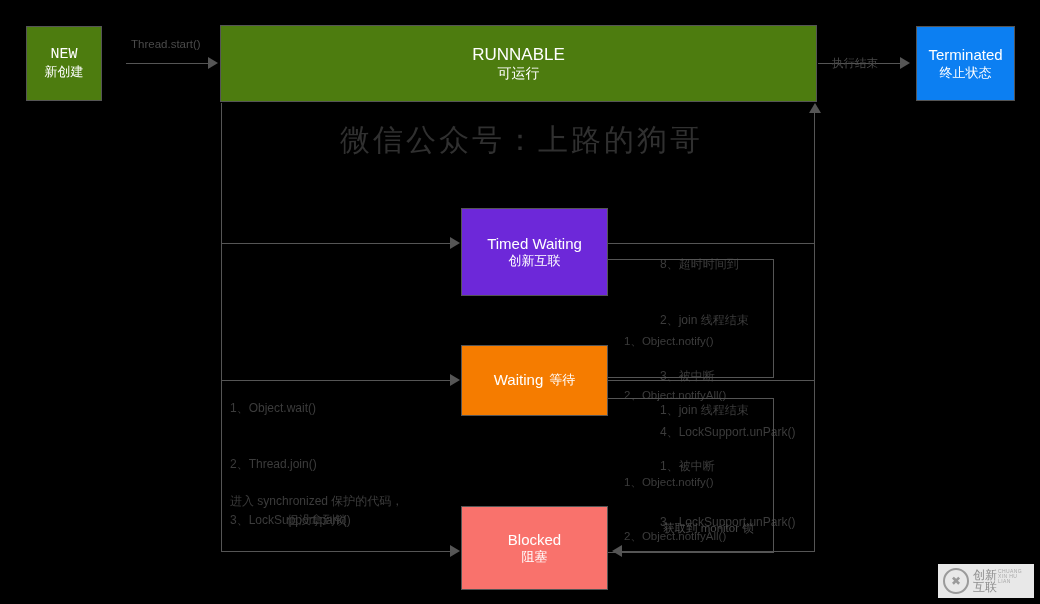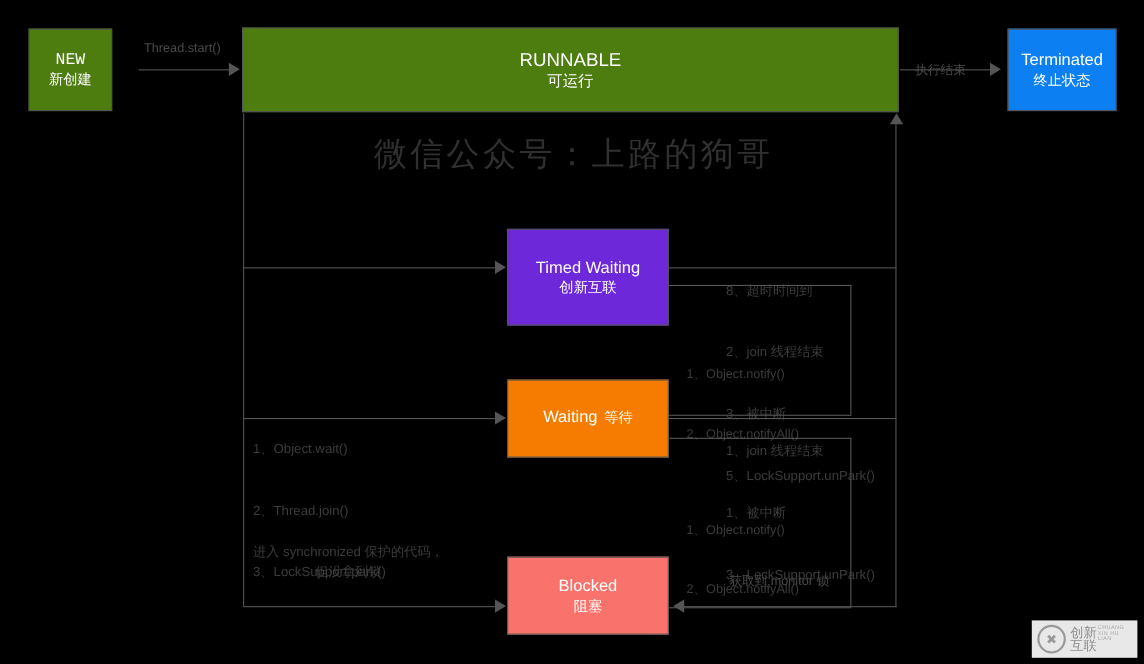--- a/index.html
+++ b/index.html
@@ -14,21 +14,21 @@
   .box .zh{font-size:13px;}
   .box.one-line{flex-direction:row;gap:6px;}
 
   #box-new{left:26px;top:26px;width:76px;height:75px;background:#4d7c0f;font-family:Liberation Mono, monospace;}
   #box-runnable{left:220px;top:25px;width:597px;height:77px;background:#4d7c0f;}
   #box-runnable .en{font-size:17px;}
   #box-runnable .zh{font-size:14px;}
   #box-terminated{left:916px;top:26px;width:99px;height:75px;background:#0c7ff2;}
   #box-timed{left:461px;top:208px;width:147px;height:88px;background:#6d28d9;}
   #box-waiting{left:461px;top:345px;width:147px;height:71px;background:#f57c00;}
-  #box-blocked{left:461px;top:506px;width:147px;height:71px;background:#f9726c;}
+  #box-blocked{left:461px;top:506px;width:147px;height:84px;background:#f9726c;}
 
   .line{position:absolute;background:#555;}
   .hline{height:1px;}
   .vline{width:1px;}
 
   .arrow{position:absolute;width:0;height:0;}
   .arrow-right{border-top:6px solid transparent;border-bottom:6px solid transparent;
                border-left:10px solid #555;}
   .arrow-left{border-top:6px solid transparent;border-bottom:6px solid transparent;
               border-right:10px solid #555;}
@@ -107,21 +107,21 @@
 
   <div class="line hline" style="left:221px;top:243px;width:232px;"></div>
   <div class="arrow arrow-right" style="left:450px;top:237px;"></div>
 
   <div class="line hline" style="left:608px;top:243px;width:207px;"></div>
   <div class="lbl" style="left:660px;top:181px;">
     <ol>
       <li>8、超时时间到</li>
       <li>2、join 线程结束</li>
       <li>3、被中断</li>
-      <li>5、LockSupport.unPark()</li>
+      <li>4、LockSupport.unPark()</li>
     </ol>
   </div>
 
   <div class="line vline" style="left:773px;top:259px;height:118px;"></div>
   <div class="line hline" style="left:608px;top:259px;width:166px;"></div>
   <div class="line hline" style="left:608px;top:377px;width:166px;"></div>
   <div class="lbl small" style="left:624px;top:262px;">
     <ol>
       <li>1、Object.notify()</li>
       <li>2、Object.notifyAll()</li>

